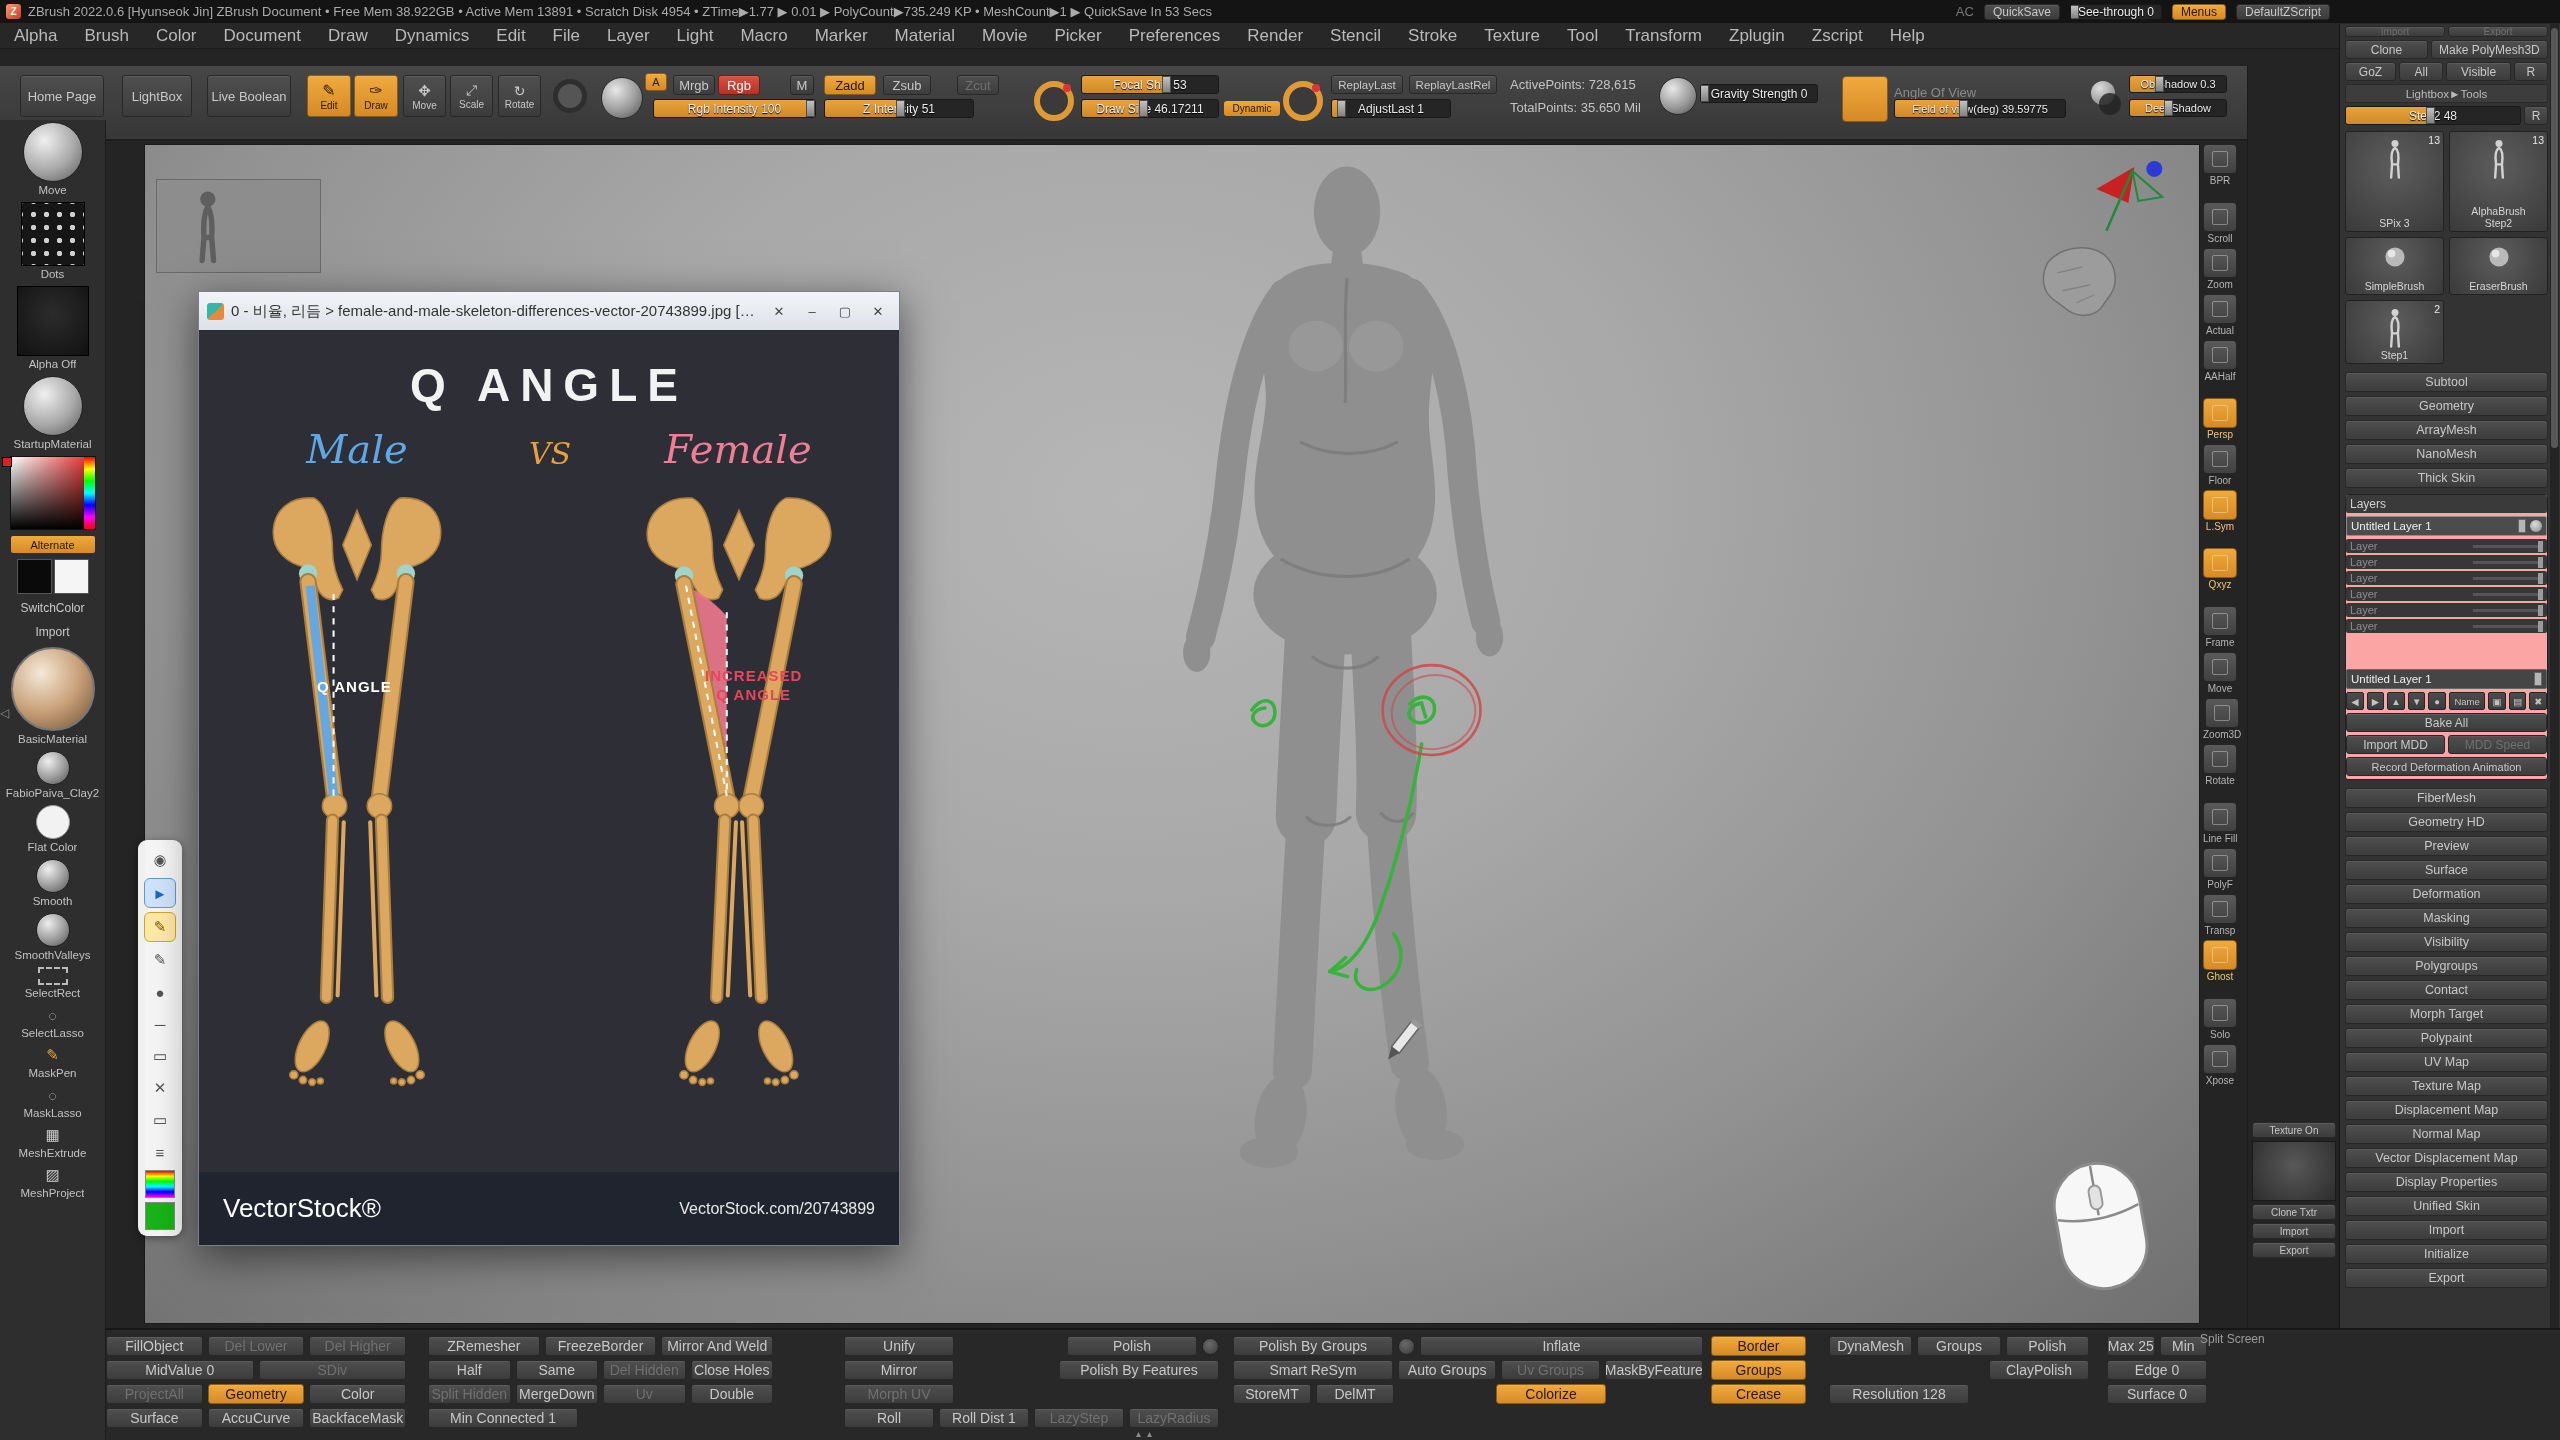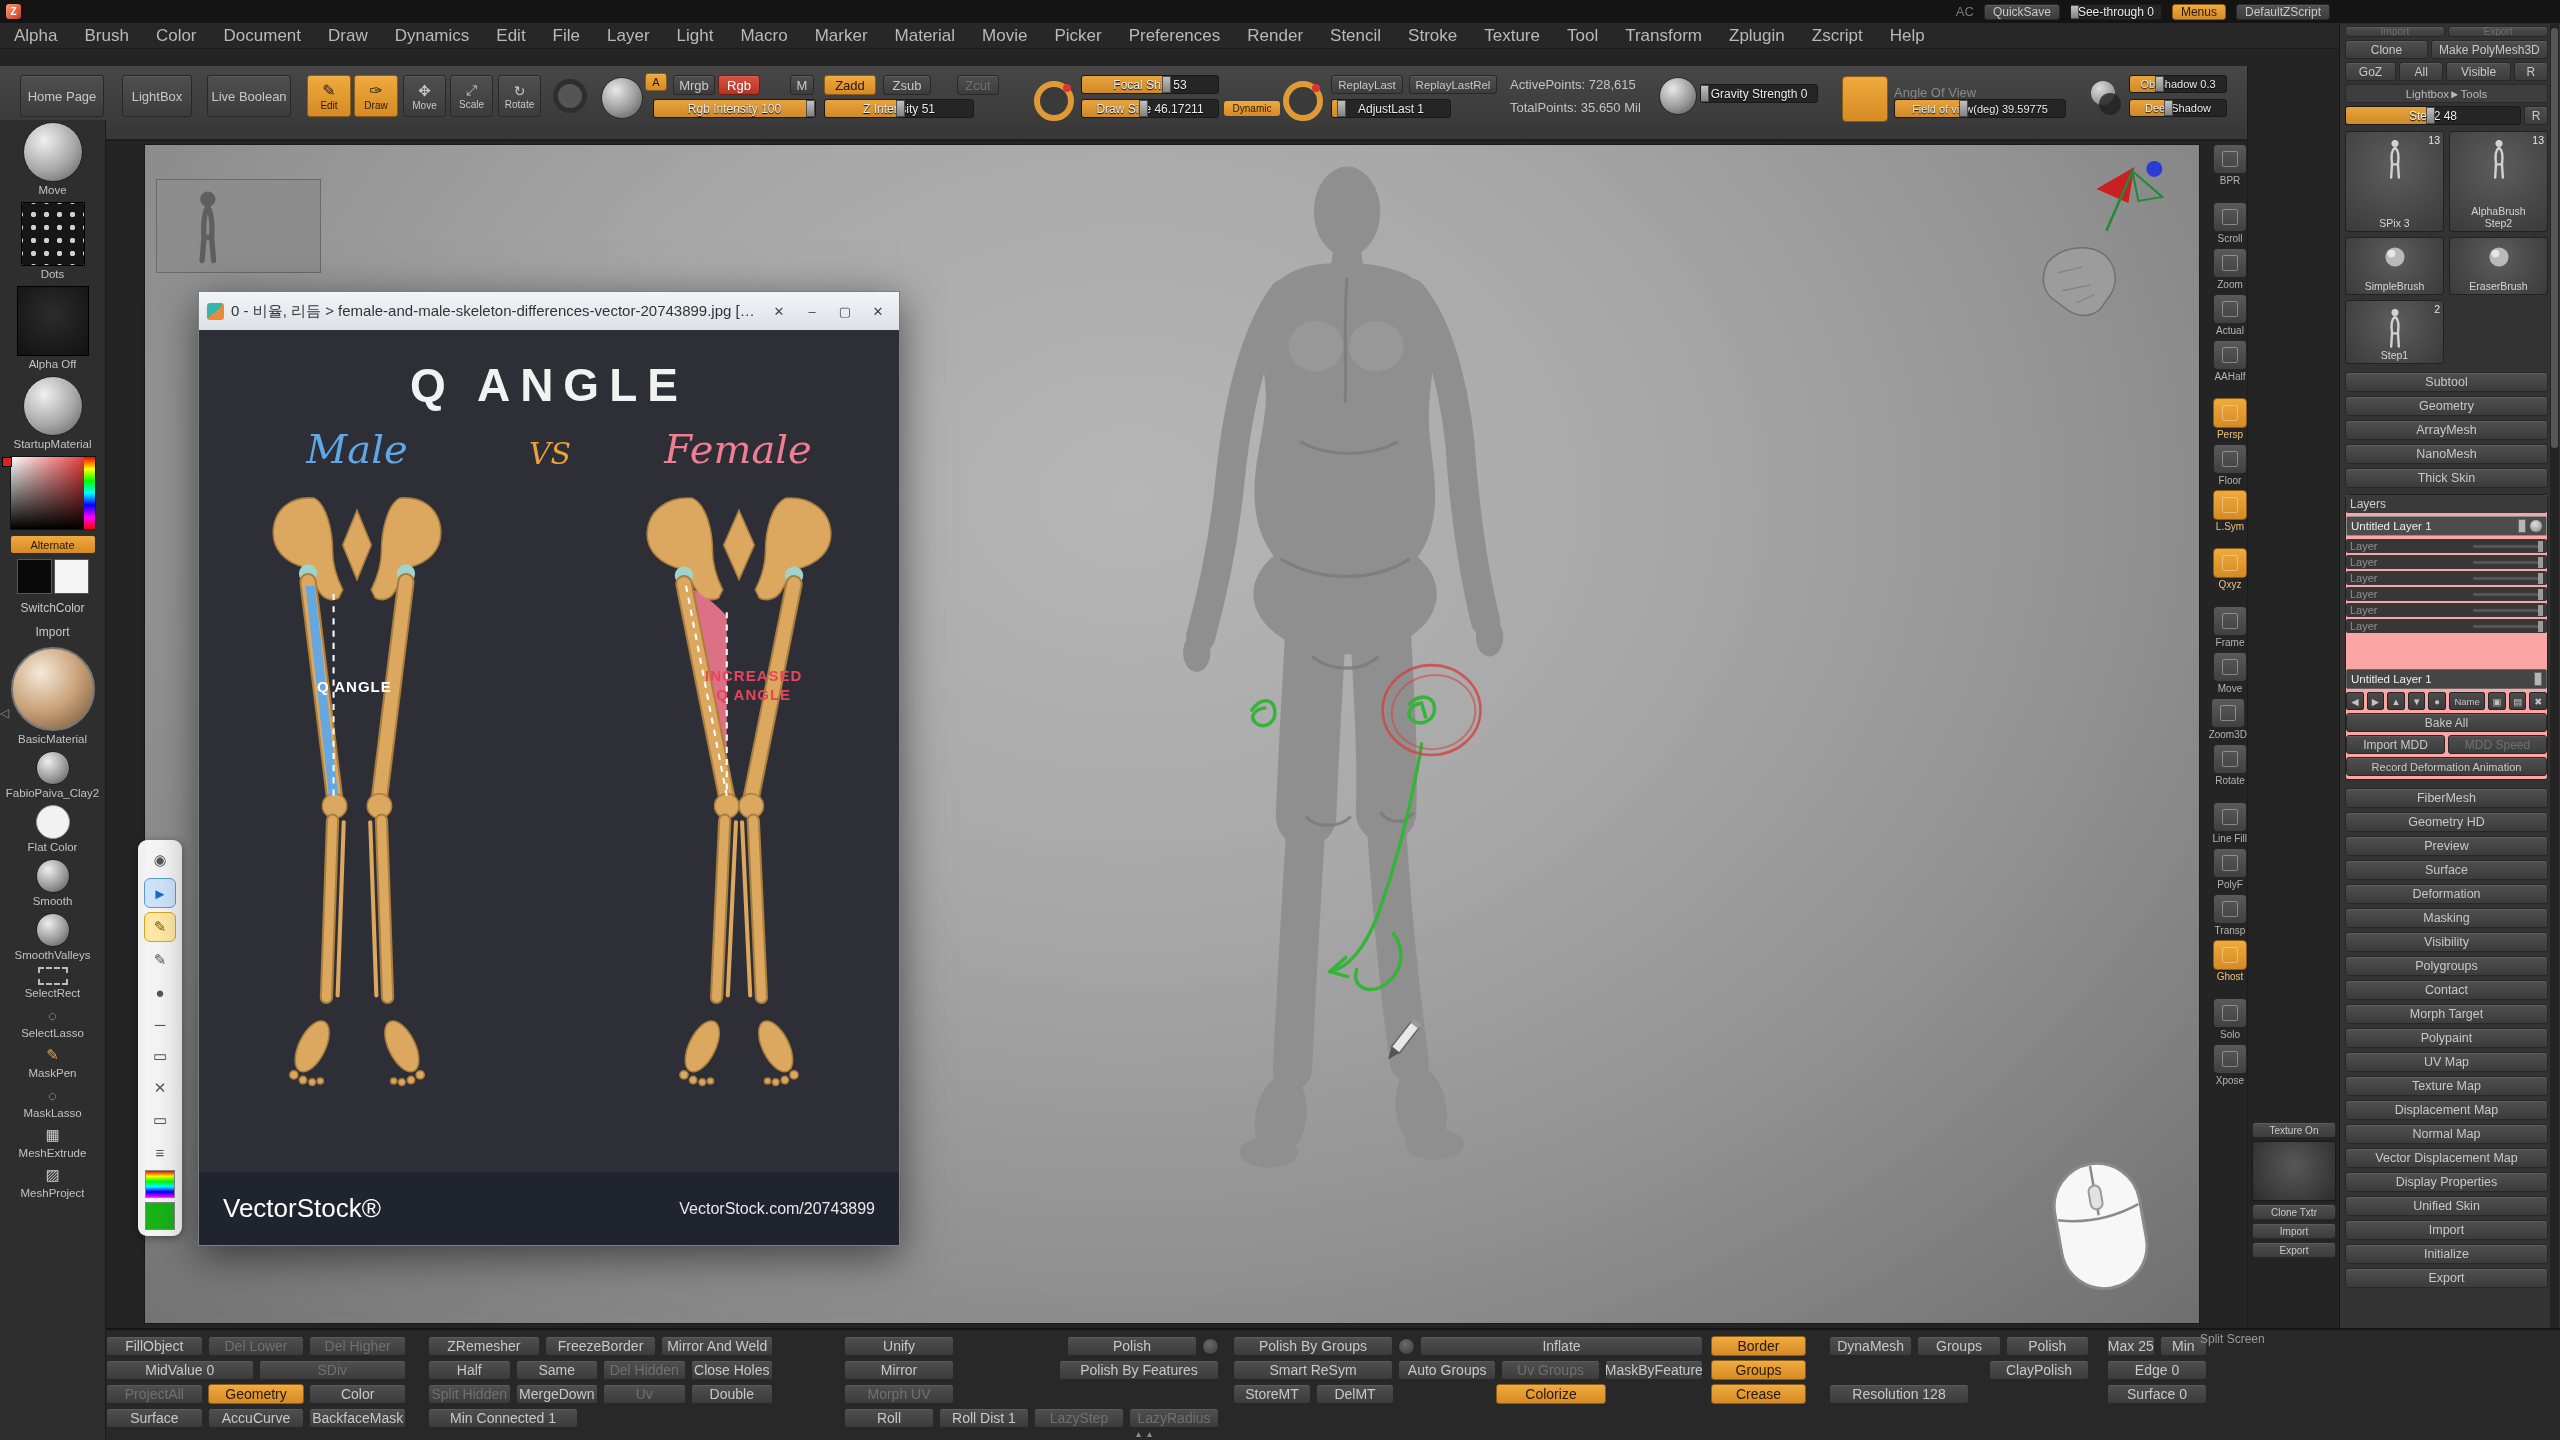--- a/index.html
+++ b/index.html
@@ -94,21 +94,21 @@
             padding:6px 0;z-index:40;gap:4px;}
   .pt-ic{width:30px;height:28px;border-radius:6px;display:flex;align-items:center;justify-content:center;
          color:#555;font-size:15px;}
   .pt-ic.act-blue{background:#cfe4fb;border:1px solid #5b9bd5;color:#1b6ac9;}
   .pt-ic.act-yellow{background:#ffe9a6;border:1px solid #d9a520;color:#7a5a00;}
   .pt-swatch{width:28px;height:26px;border:1px solid #888;}
   .pt-swatch.grad{background:linear-gradient(#f00,#ff0,#0f0,#0ff,#00f,#f0f);}
   .pt-swatch.green{background:#18b418;}
   
   .rightstrip{position:absolute;left:2203px;top:144px;width:44px;bottom:112px;background:transparent;
-              display:flex;flex-direction:column;align-items:flex-end;}
+              display:flex;flex-direction:column;align-items:flex-start;}
   .rs-item{display:flex;flex-direction:column;align-items:center;margin-bottom:4px;}
   .rs-icon{width:32px;height:28px;border-radius:4px;background:linear-gradient(#5a5a5a,#404040);border:1px solid #262626;position:relative;}
   .rs-icon::after{content:"";position:absolute;left:8px;top:6px;right:8px;bottom:6px;border:1px solid rgba(255,255,255,.35);border-radius:2px;}
   .rs-item.active .rs-icon{background:linear-gradient(#efaa3e,#d68a24);border-color:#8a5c17;}
   .rs-label{font-size:10px;color:#b5b5b5;margin-top:1px;}
   .rs-item.active .rs-label{color:#f2c279;}
   .rs-gap{height:12px;}
   
   .midcol{position:absolute;left:2247px;top:66px;width:92px;bottom:0;background:#242424;border-left:1px solid #1b1b1b;}
   .texmini{position:absolute;left:4px;top:1056px;width:84px;display:flex;flex-direction:column;gap:3px;}
@@ -192,20 +192,21 @@
   
   .left-collapse{position:absolute;left:0px;top:706px;color:#8a8a8a;font-size:12px;z-index:30;}
 </style>
 </head>
 <body>
 
 <div id="root">
 
   <div class="titlebar">
     <div class="zlogo">Z</div>
+    <span>ZBrush 2022.0.6 [Hyunseok Jin] ZBrush Document   • Free Mem 38.922GB  • Active Mem 13891  • Scratch Disk 4954  • ZTime▶1.77 ▶ 0.01  ▶ PolyCount▶735.249 KP   • MeshCount▶1   ▶ QuickSave In 53 Secs</span>
     <div class="tb-right">
       <span style="color:#777;">AC</span>
       <div class="btn tb-btn">QuickSave</div>
       <div class="slider tb-slider">
         <div class="fill" style="width:3%"></div>
           <span class="slabel">See-through 0</span>
           <div class="knob" style="left:3%"></div>
       </div>
       <div class="btn tb-btn orange">Menus</div>
       <div class="btn tb-btn">DefaultZScript</div>

